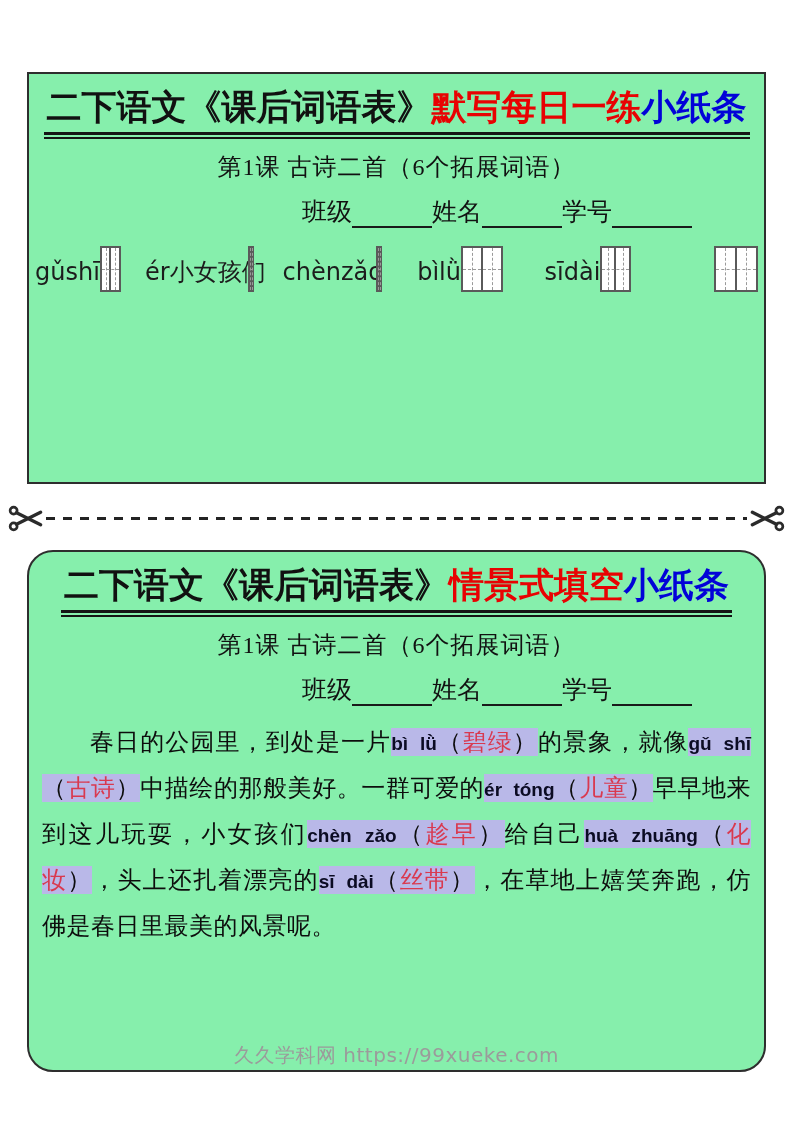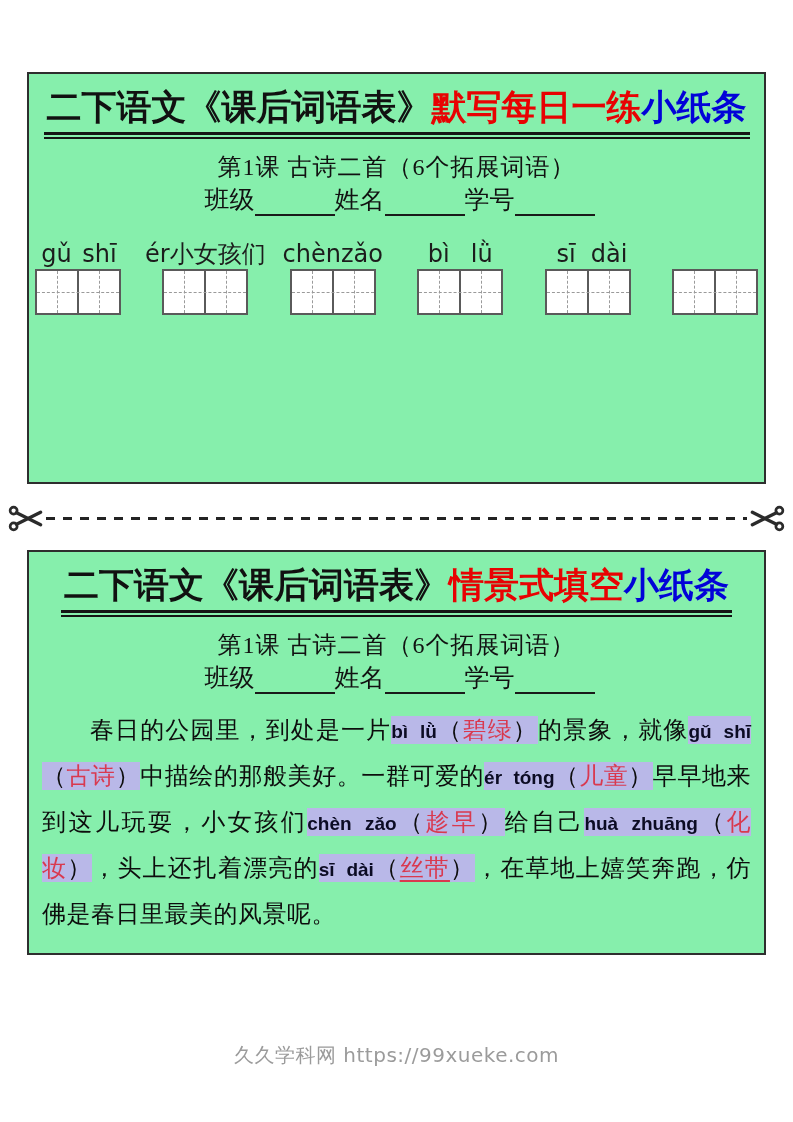--- a/index.html
+++ b/index.html
@@ -10,37 +10,37 @@
     --ink:#111111;
     --grid:#5a5a5a;
     --grid-dash:#9a9a9a;
   }
   *{margin:0;padding:0;box-sizing:border-box;}
   html,body{width:793px;height:1122px;background:#ffffff;overflow:hidden;}
   body{position:relative;font-family:"Liberation Serif","DejaVu Serif",serif;color:var(--ink);}
 
   .card{position:absolute;left:27px;width:739px;border:2px solid #2e2e2e;background:#86efac;text-align:center;}
   .card-dictation{top:72px;height:412px;}
-  .card-fill{top:550px;height:405px;}
+  .card-fill{top:550px;height:522px;border-radius:26px;}
 
   .card-title{display:inline-block;margin-top:13px;font-size:35px;font-weight:900;white-space:nowrap;
     letter-spacing:0px;line-height:1.2;position:relative;border-bottom:3px solid #151515;padding:0 3px 3px;}
   .card-title::after{content:"";position:absolute;left:0;right:0;bottom:-7px;height:2px;background:#151515;}
   .t-red{color:var(--accent-red);}
   .t-blue{color:var(--accent-blue);}
 
   .subtitle{margin-top:16px;font-size:24px;font-weight:normal;letter-spacing:1px;}
 
-  .fields{display:flex;justify-content:center;align-items:flex-end;padding:0 72px 0 78px;font-size:25px;}
+  .fields{display:flex;justify-content:flex-end;align-items:flex-end;margin-top:12px;padding:0 72px 0 78px;font-size:25px;}
   .field{display:flex;align-items:flex-end;}
   .field-blank{display:inline-block;width:80px;height:30px;border-bottom:2px solid #1a1a1a;}
 
   
   .pinyin-box-row{display:flex;justify-content:space-between;margin-top:18px;padding:0 6px;}
-  .word-col{width:86px;display:flex;flex-direction:column;align-items:center;}
+  .word-col{width:86px;display:flex;flex-direction:row;align-items:center;}
   .pyline{width:100%;height:32px;display:flex;align-items:flex-end;justify-content:center;
     font-family:"DejaVu Sans","Liberation Sans",sans-serif;font-size:24px;color:#1c1c1c;margin-bottom:3px;}
   .pyline span{flex:1;text-align:center;white-space:nowrap;line-height:1;}
   .tian{position:relative;width:86px;height:46px;border:2px solid var(--grid);display:flex;background:#fff;}
   .tian::after{content:"";position:absolute;top:50%;left:0;right:0;border-top:1px dashed var(--grid-dash);}
   .tcell{flex:1;position:relative;}
   .tcell:first-child{border-right:2px solid var(--grid);}
   .tcell::before{content:"";position:absolute;left:50%;top:0;bottom:0;border-left:1px dashed var(--grid-dash);}
 
   
@@ -50,21 +50,21 @@
   .scissors{flex:0 0 auto;width:36px;height:27px;}
   .scissors.right{transform:scaleX(-1);}
 
   
   .para{margin:14px 13px 0;text-align:justify;text-indent:2em;font-size:24px;line-height:45px;
     letter-spacing:0.5px;color:#0d0d0d;}
   .hl{background:var(--highlight);padding:1px 0;}
   .hl .py{font-family:Liberation Sans, sans-serif;font-weight:bold;font-size:19px;
     letter-spacing:0;word-spacing:6px;color:#0b0b23;}
   .hl .ans{color:var(--answer-red);}
-  .hl .ans.u{text-decoration:underline;text-underline-offset:4px;}
+  .hl .ans.u{text-underline-offset:4px;}
 
   .site-footer{position:absolute;left:0;right:0;top:1042px;text-align:center;
     font-family:"DejaVu Sans","Liberation Sans",sans-serif;font-size:20px;color:#9b9b9b;letter-spacing:0.5px;}
 </style>
 </head>
 <body>
 
 <section class="card card-dictation">
   <h1 class="card-title"><span>二下语文《课后词语表》</span><span class="t-red">默写每日一练</span><span class="t-blue">小纸条</span></h1>
   <div class="subtitle">第1课 古诗二首（6个拓展词语）</div>

